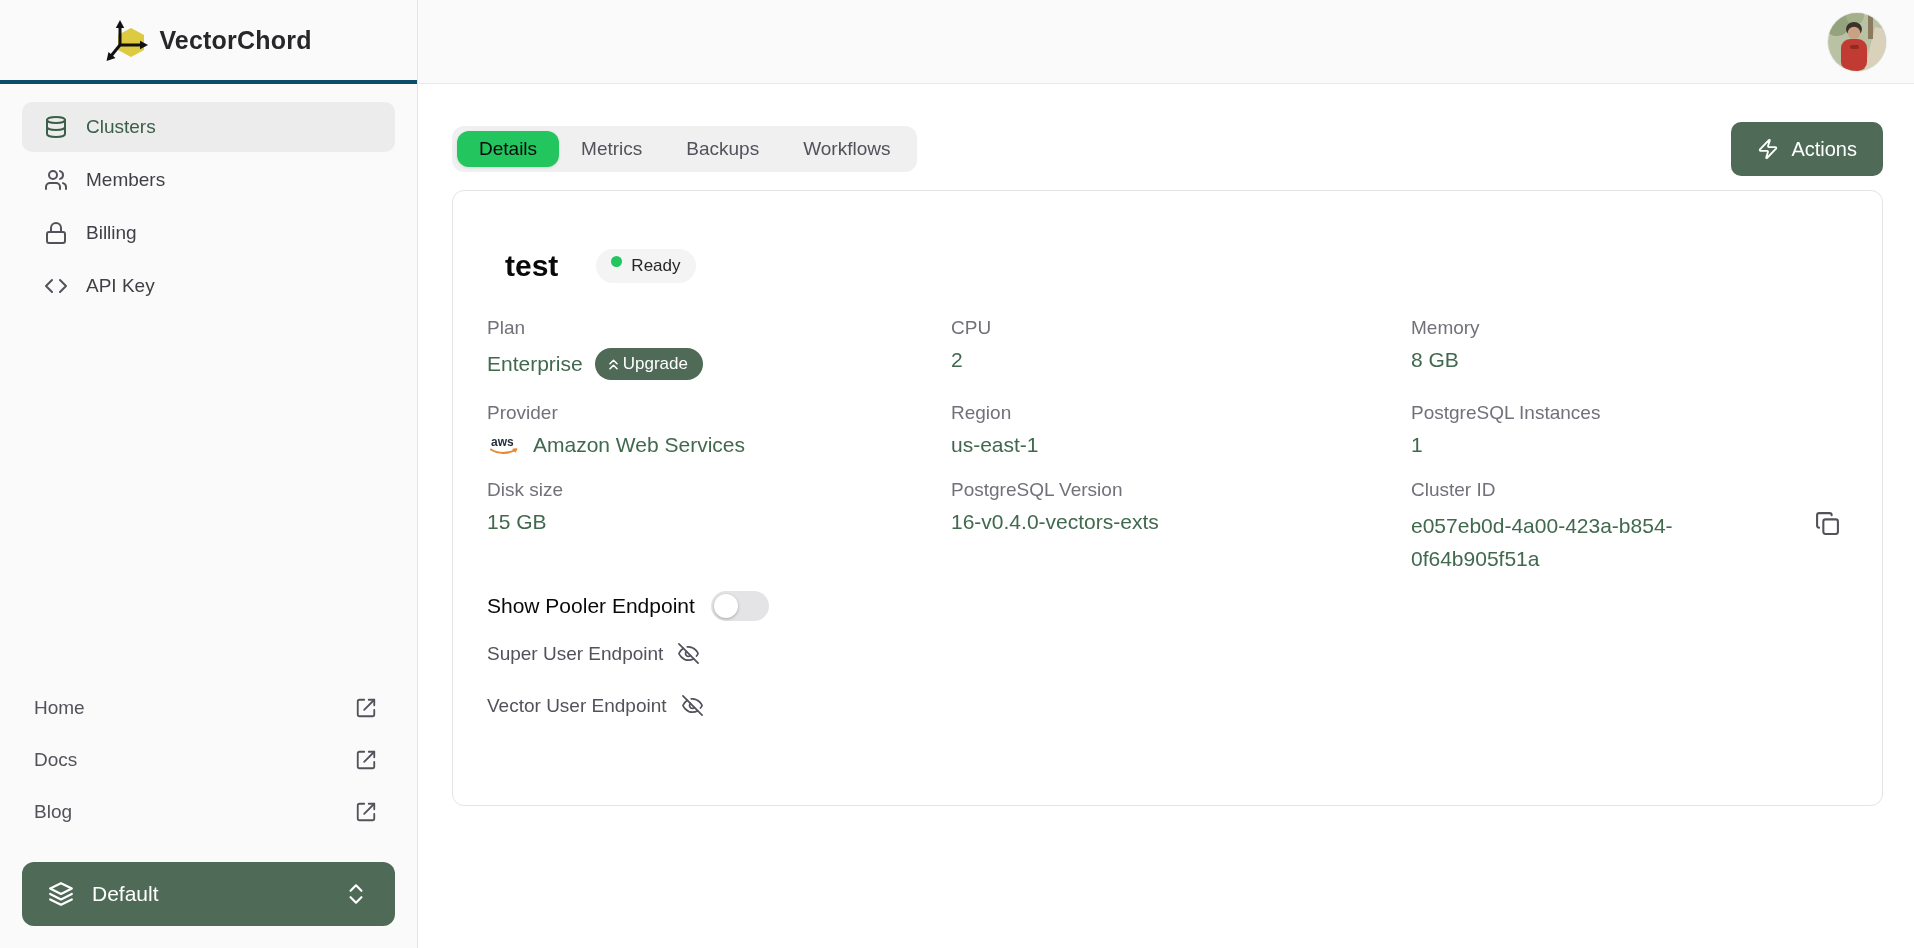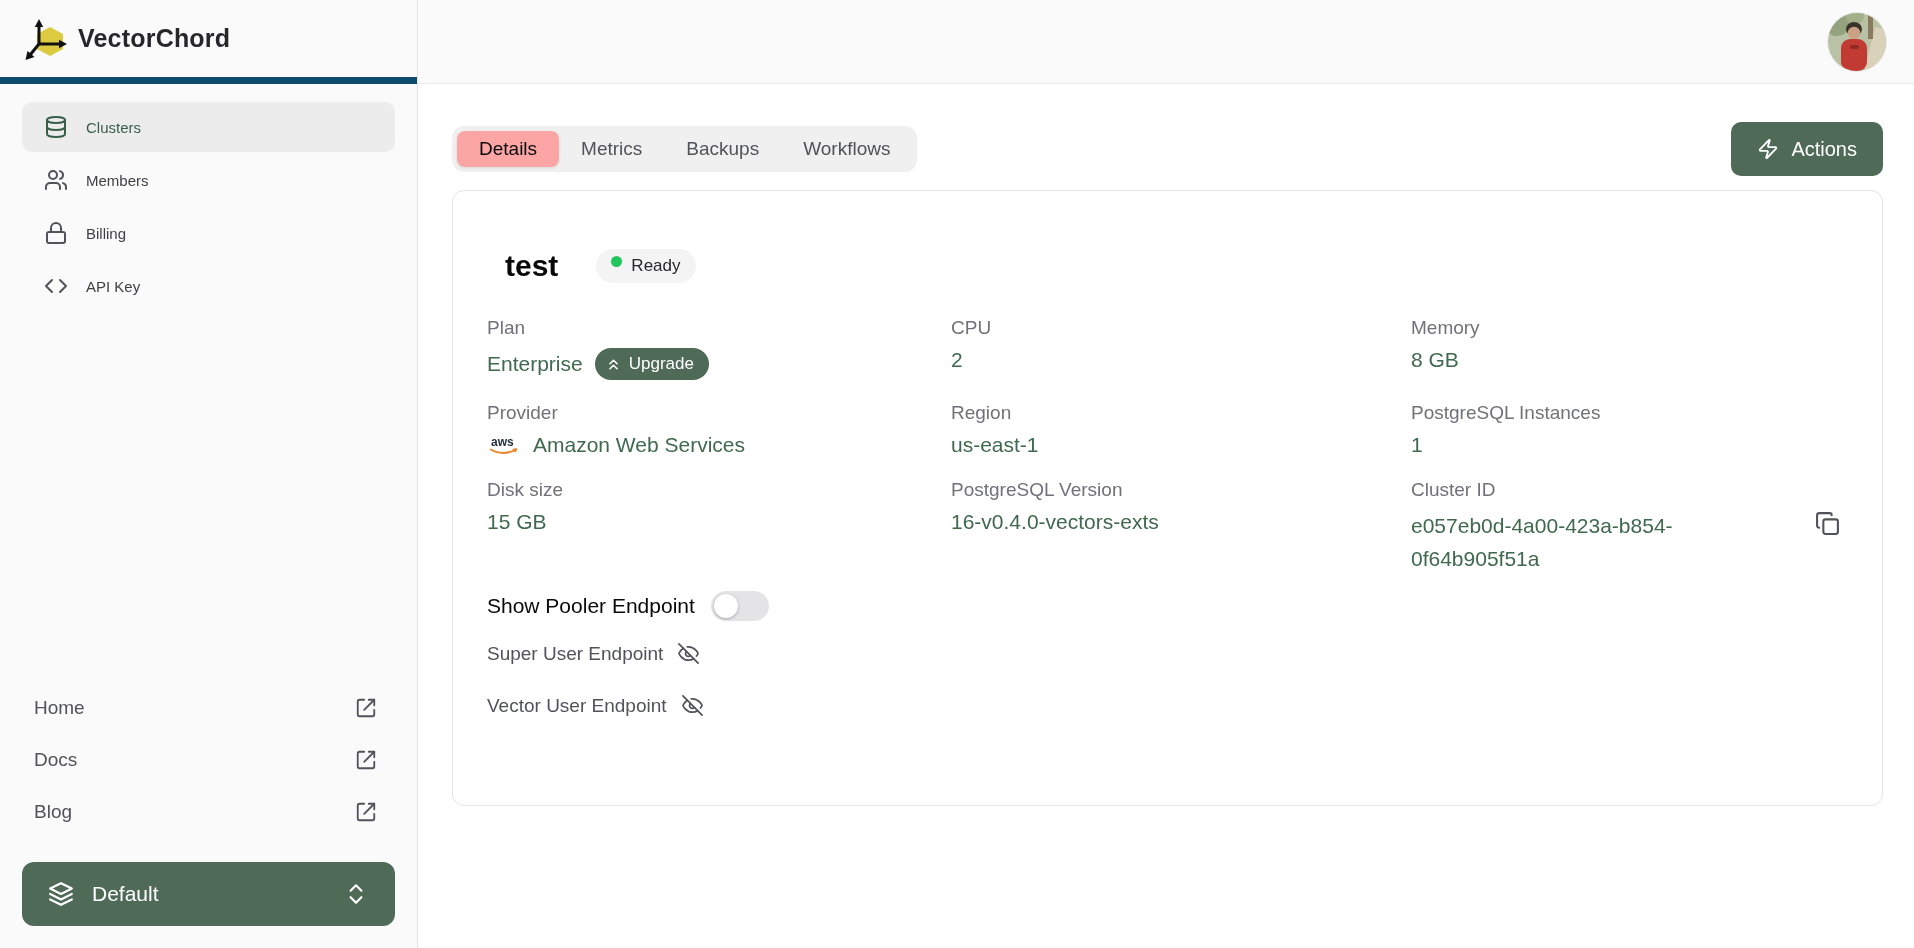--- a/index.html
+++ b/index.html
@@ -11,28 +11,28 @@
   }
   .app { display:flex; width:1914px; height:948px; }
 
   
   .sidebar {
     width:418px; min-width:418px; height:100%;
     background:#fafafa; border-right:1px solid #e4e4e7;
     display:flex; flex-direction:column;
   }
   .sidebar-header {
-    height:84px; min-height:84px; border-bottom:7px solid #0c4a6e;
-    display:flex; align-items:center; padding:0 24px; gap:8px;
+    height:84px; min-height:84px; border-bottom:4px solid #0c4a6e;
+    display:flex; align-items:center; padding:0 24px; gap:8px;justify-content:center;
   }
   .brand-name { font-size:25px; font-weight:600; color:#27272a; letter-spacing:.2px; }
   .sidebar-nav { padding:18px 22px 0; display:flex; flex-direction:column; gap:3px; }
   .nav-item {
     height:50px; border-radius:10px; display:flex; align-items:center;
-    gap:18px; padding:0 22px; font-size:15px; color:#3f3f46; cursor:pointer;
+    gap:18px; padding:0 22px; font-size:19px; color:#3f3f46; cursor:pointer;
   }
   .nav-item svg { width:24px; height:24px; stroke:#52525b; fill:none; stroke-width:2; stroke-linecap:round; stroke-linejoin:round; }
   .nav-item.active { background:#ececec; color:#3a5f49; }
   .nav-item.active svg { stroke:#3a5f49; }
   .sidebar-spacer { flex:1; }
   .sidebar-links { padding:0 40px 8px 34px; }
   .link-row {
     display:flex; align-items:center; justify-content:space-between;
     height:52px; font-size:19px; color:#52525b; cursor:pointer;
   }
@@ -57,21 +57,21 @@
   .content { padding:38px 31px 0 34px; }
   .toolbar { display:flex; justify-content:space-between; align-items:center; }
   .tabs {
     background:#f0f0f1; border-radius:12px; padding:5px;
     display:flex; align-items:center; height:46px;
   }
   .tab {
     padding:0 22px; height:36px; line-height:36px; font-size:19px;
     color:#52525b; border-radius:8px; cursor:pointer; white-space:nowrap;
   }
-  .tab.active { background:#fca5a5; color:#09090b; box-shadow:0 1px 3px rgba(0,0,0,.10); }
+  .tab.active { background:#22c55e; color:#09090b; box-shadow:0 1px 3px rgba(0,0,0,.10);border-radius:12px; }
   .actions-btn {
     height:54px; padding:0 26px; border:none; border-radius:10px;
     background:#4f6a57; color:#fff; font-size:20px; font-family:inherit;
     display:flex; align-items:center; gap:12px; cursor:pointer;
   }
   .actions-btn svg { width:22px; height:22px; stroke:#fff; fill:none; stroke-width:2; stroke-linecap:round; stroke-linejoin:round; }
 
   
   .card {
     position:relative; margin-top:14px; height:616px;
@@ -85,21 +85,21 @@
     background:#f4f4f5; border-radius:999px; padding:7px 15px;
     font-size:17px; color:#27272a;
   }
   .status-dot { width:11px; height:11px; border-radius:50%; background:#22c55e; }
 
   .grid { margin-top:16px; display:grid; grid-template-columns:464px 460px 1fr; row-gap:22px; }
   .field-label { font-size:19px; color:#71717a; margin-bottom:9px; }
   .field-value { font-size:21px; color:#40694e; display:flex; align-items:center; gap:12px; }
   .field-value.wrap { display:block; max-width:300px; line-height:1.55; }
   .upgrade-badge {
-    display:inline-flex; align-items:center; gap:7px;
+    display:inline-flex; align-items:center; gap:1px;
     background:#4f6a57; color:#fff; font-size:17px;
     padding:6px 15px 6px 10px; border-radius:999px; cursor:pointer;
   }
   .upgrade-badge svg { width:17px; height:17px; stroke:#fff; fill:none; stroke-width:2.2; stroke-linecap:round; stroke-linejoin:round; }
   .aws-logo { width:34px; height:24px; flex:none; }
 
   .endpoints { margin-top:16px; }
   .ep-row { display:flex; align-items:center; gap:14px; font-size:19px; color:#52525b; }
   .ep-row svg { width:23px; height:23px; stroke:#52525b; fill:none; stroke-width:1.8; stroke-linecap:round; stroke-linejoin:round; cursor:pointer; }
   .ep-row.metrics { margin-bottom:27px; }

